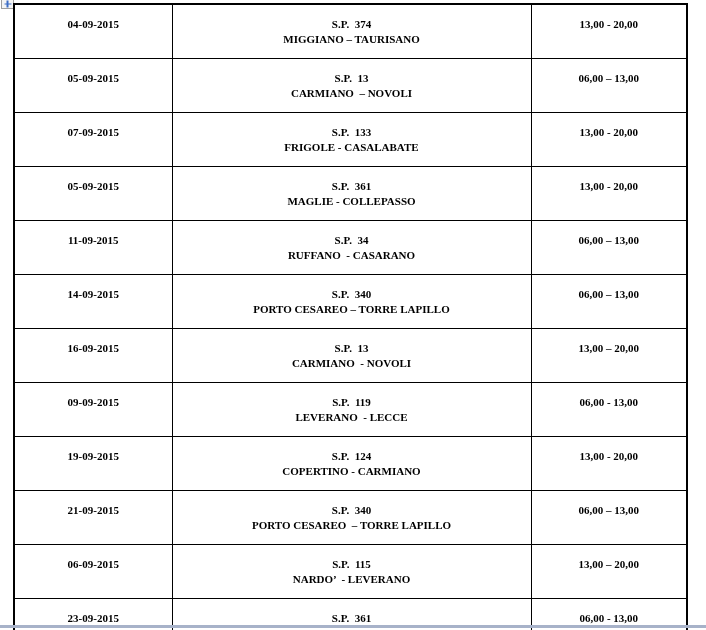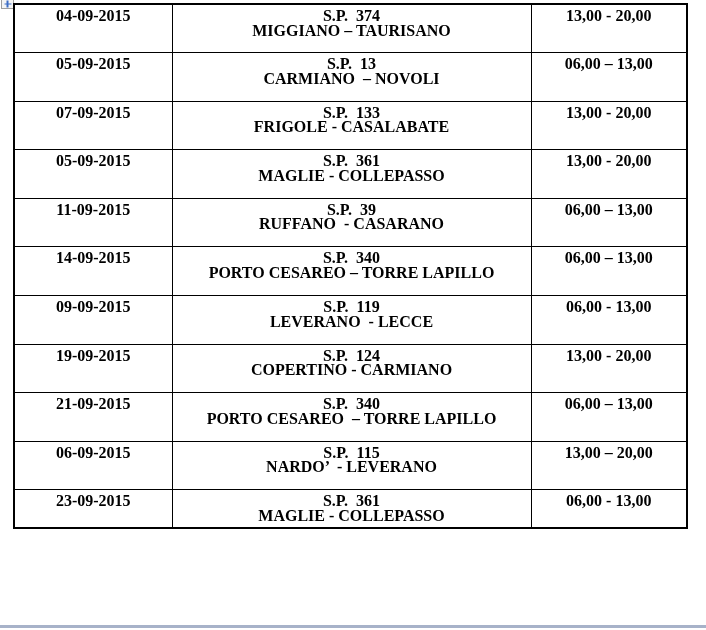--- a/index.html
+++ b/index.html
@@ -44,24 +44,24 @@
     position: absolute;
     left: 13px;
     top: 3px;
     width: 673px;
     border-collapse: collapse;
     table-layout: fixed;
     border: 2px solid #000000;
   }
   table.sched td {
     border: 1.5px solid #000000;
-    padding: 4px;
+    padding: 12px;
     vertical-align: top;
     font-weight: bold;
-    font-size: 16px;
+    font-size: 11px;
     color: #000000;
     white-space: pre-wrap;
     overflow: hidden;
   }
   table.sched tr { height: 48.6px; }
   table.sched tr:last-child { height: 36px; }
 
   td.c-date, td.c-time {
     text-align: center;
     padding-top: 16px;
@@ -115,27 +115,32 @@
           <td class="c-road"><div>S.P.  133</div><div>FRIGOLE - CASALABATE</div></td>
           <td class="c-time"><span>13,00 - 20,00</span></td>
         </tr>
         <tr>
           <td class="c-date"><span>05-09-2015</span></td>
           <td class="c-road"><div>S.P.  361</div><div>MAGLIE - COLLEPASSO</div></td>
           <td class="c-time"><span>13,00 - 20,00</span></td>
         </tr>
         <tr>
           <td class="c-date"><span>11-09-2015</span></td>
-          <td class="c-road"><div>S.P.  39</div><div>RUFFANO  - CASARANO</div></td>
+          <td class="c-road"><div>S.P.  34</div><div>RUFFANO  - CASARANO</div></td>
           <td class="c-time"><span>06,00 – 13,00</span></td>
         </tr>
         <tr>
           <td class="c-date"><span>14-09-2015</span></td>
           <td class="c-road"><div>S.P.  340</div><div>PORTO CESAREO – TORRE LAPILLO</div></td>
           <td class="c-time"><span>06,00 – 13,00</span></td>
+        </tr>
+        <tr>
+          <td class="c-date"><span>16-09-2015</span></td>
+          <td class="c-road"><div>S.P.  13</div><div>CARMIANO  - NOVOLI</div></td>
+          <td class="c-time"><span>13,00 – 20,00</span></td>
         </tr>
         <tr>
           <td class="c-date"><span>09-09-2015</span></td>
           <td class="c-road"><div>S.P.  119</div><div>LEVERANO  - LECCE</div></td>
           <td class="c-time"><span>06,00 - 13,00</span></td>
         </tr>
         <tr>
           <td class="c-date"><span>19-09-2015</span></td>
           <td class="c-road"><div>S.P.  124</div><div>COPERTINO - CARMIANO</div></td>
           <td class="c-time"><span>13,00 - 20,00</span></td>

